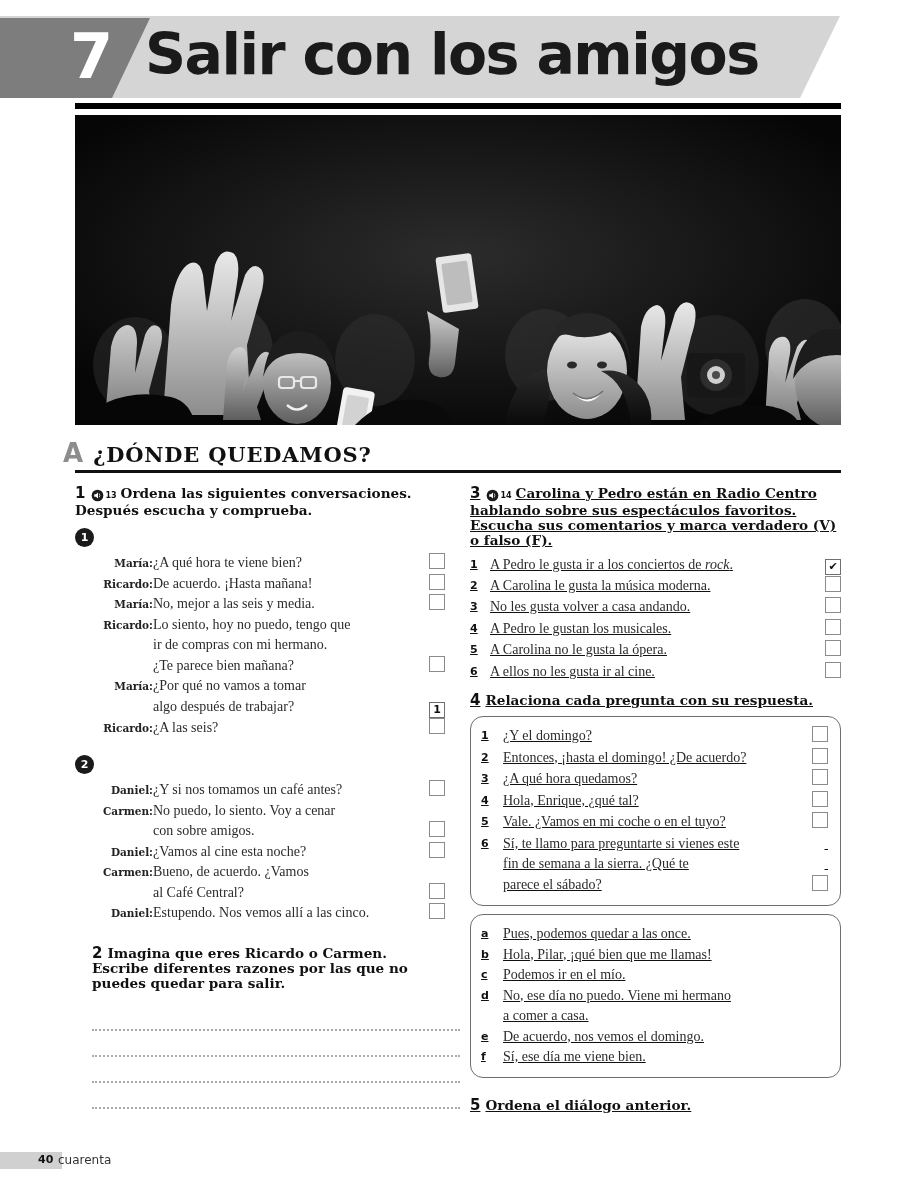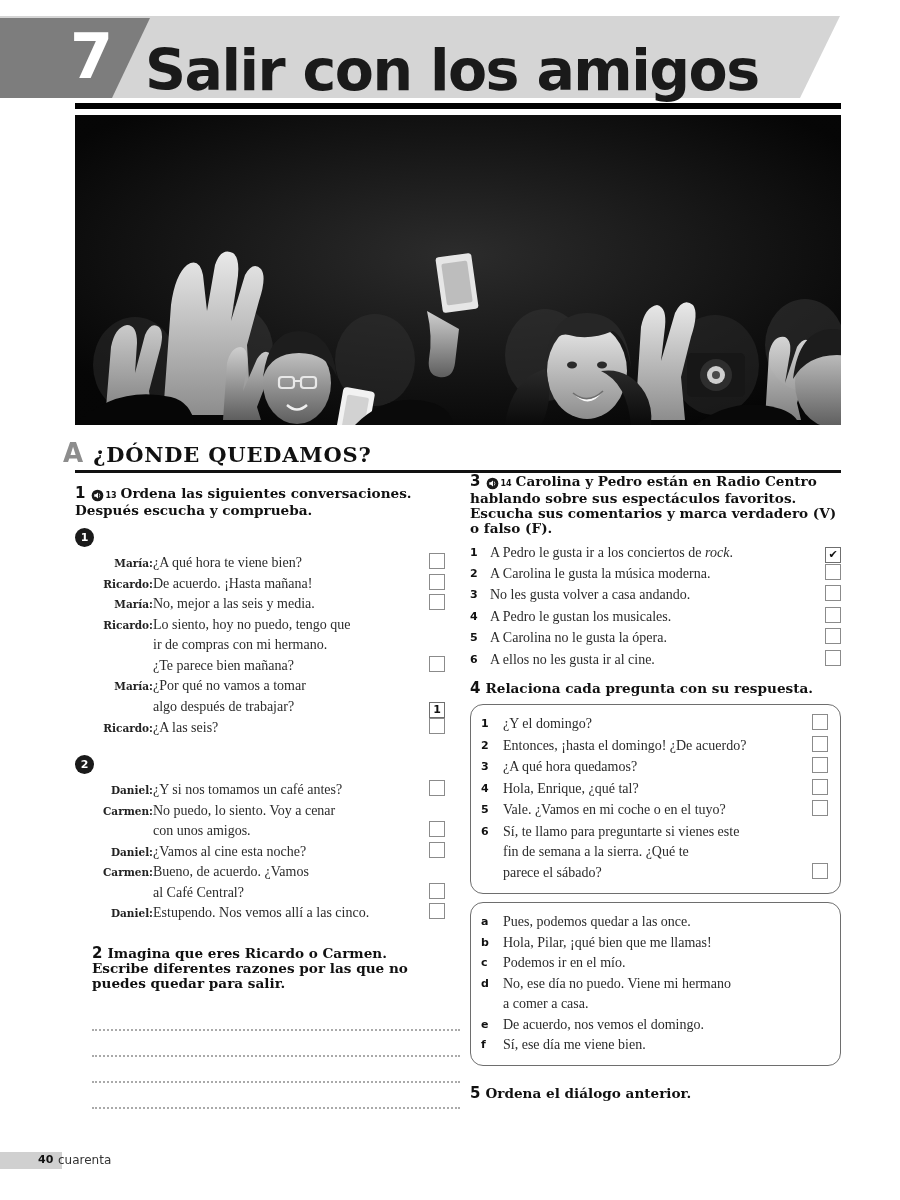--- a/index.html
+++ b/index.html
@@ -21,21 +21,21 @@
     background:#7d7d7d;
     clip-path:polygon(0 0,150px 0,112px 80px,0 80px);
   }
   .chapter-number{
     position:absolute;left:70px;top:6px;
     font-family:"DejaVu Sans", sans-serif;
     font-weight:bold;font-size:62px;line-height:70px;color:#ffffff;
     letter-spacing:-1px;
   }
   .chapter-title{
-    position:absolute;left:145px;top:18px;
+    position:absolute;left:145px;top:2px;
     font-family:"DejaVu Sans", sans-serif;
     font-weight:bold;font-size:57px;line-height:72px;color:#1a1a1a;
     letter-spacing:-1.5px;white-space:nowrap;
   }
   .banner-rule{
     position:absolute;left:75px;top:103px;width:766px;height:6px;background:#000;
   }
 
   
   .photo{
@@ -55,21 +55,21 @@
     display:inline-block;vertical-align:baseline;
     font-family:"DejaVu Serif", serif;font-weight:bold;font-size:21px;
     letter-spacing:.8px;color:#111;
   }
   .section-rule{
     position:absolute;left:75px;top:470px;width:766px;height:3px;background:#111;
   }
 
   
   .col-left{position:absolute;left:75px;top:486px;width:370px;}
-  .col-right{position:absolute;left:470px;top:474px;width:371px;}
+  .col-right{position:absolute;left:470px;top:486px;width:371px;text-decoration:underline;}
 
   
   .ex{margin:0 0 0 0;}
   .ex-head{
     font-family:"DejaVu Serif", serif;font-size:13.5px;line-height:15px;
     color:#111;
   }
   .ex-num{
     font-family:"DejaVu Sans", sans-serif;font-weight:bold;font-size:15px;
     margin-right:5px;
@@ -355,21 +355,21 @@
         <td class="spk">Daniel:</td>
         <td class="line">¿Y si nos tomamos un café antes?</td>
         <td class="bx">
               <div class="box-row"><span class="box"></span></div>
             </td>
       </tr>
       <tr>
         <td class="spk">Carmen:</td>
         <td class="line">
           <div>No puedo, lo siento. Voy a cenar</div>
-          <div>con unos amigos.</div>
+          <div>con sobre amigos.</div>
         </td>
         <td class="bx">
           <div class="box-row">&nbsp;</div>
           <div class="box-row"><span class="box"></span></div>
         </td>
       </tr>
       <tr>
         <td class="spk">Daniel:</td>
         <td class="line">¿Vamos al cine esta noche?</td>
         <td class="bx">

